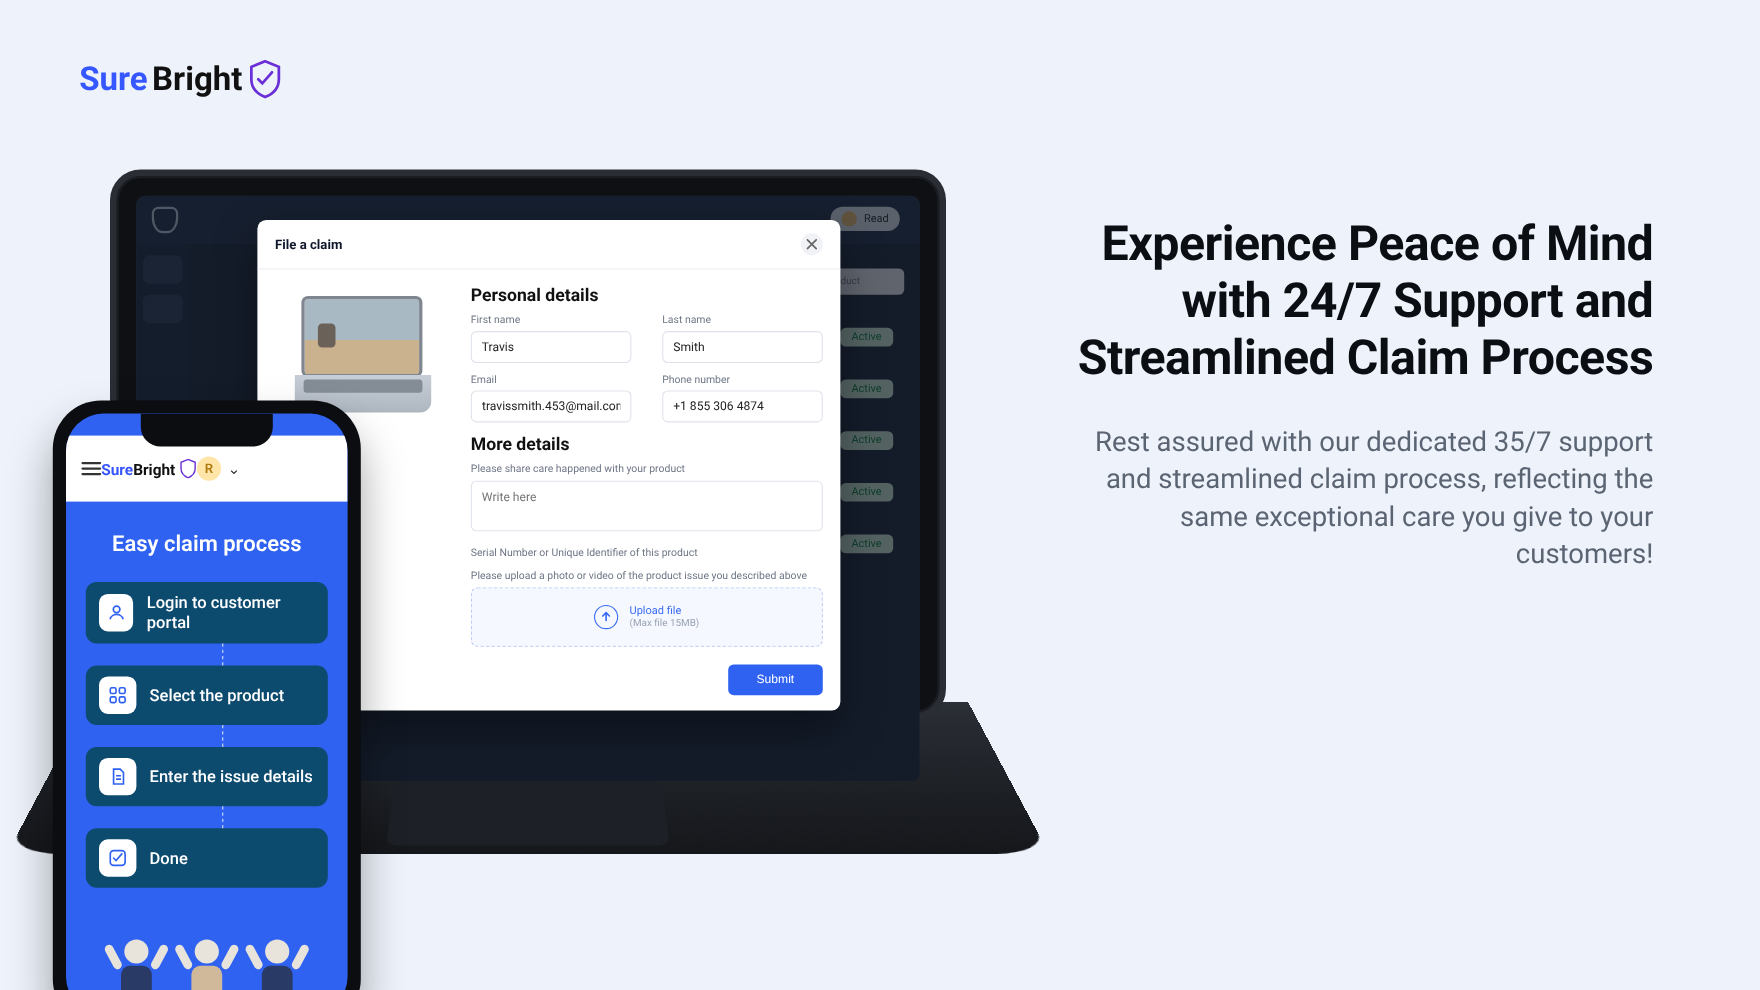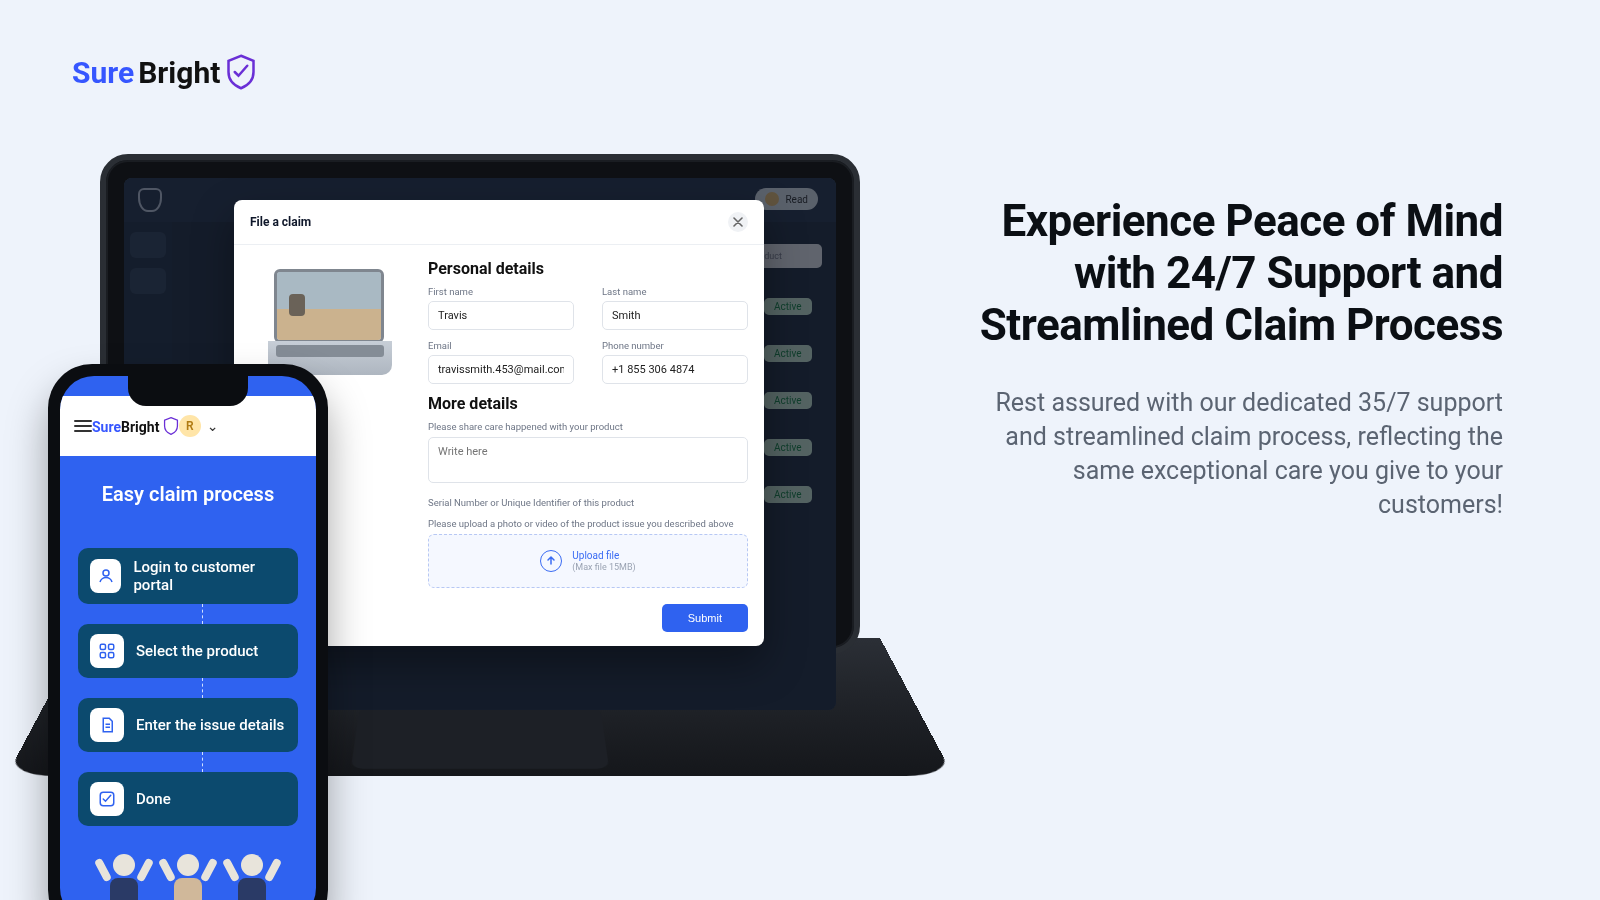--- a/index.html
+++ b/index.html
@@ -209,21 +209,21 @@
   }
   .hamburger span { display:block; width:18px; height:2px; background:#333; margin:3px 0; border-radius:1px;}
   .phone-logo { font-size: 14px; font-weight:700;}
   .phone-logo .s1{color:#3656ff;} .phone-logo .s2{color:#111;}
   .phone-shield-sm { width:16px; height:18px; }
   .phone-user { display:flex; align-items:center; gap:6px;}
   .phone-user .av { width:22px; height:22px; border-radius:50%; background:#ffe5a8; color:#b07a12; font-size:12px; font-weight:600; display:flex; align-items:center; justify-content:center;}
   .phone-user .chev { font-size:14px; color:#333;}
 
   .phone-body { padding: 26px 18px 0 18px; color:#fff; }
-  .phone-h { text-align:center; font-size: 20px; font-weight:600; margin-bottom: 42px;}
+  .phone-h { text-align:center; font-size: 20px; font-weight:600; margin-bottom: 23px;}
   .step {
     background:#0c4a6e; border-radius:10px; padding:10px 12px;
     display:flex; align-items:center; gap:12px; margin-bottom: 0;
   }
   .step .icn {
     width:34px; height:34px; background:#ffffff; border-radius:8px;
     display:flex; align-items:center; justify-content:center; color:#2f62f0;
   }
   .step .lbl { font-size:15px; font-weight:500;}
   .dash { width:1px; height:20px; border-left:1.5px dashed #cfe0ff; margin: 0 auto;}

